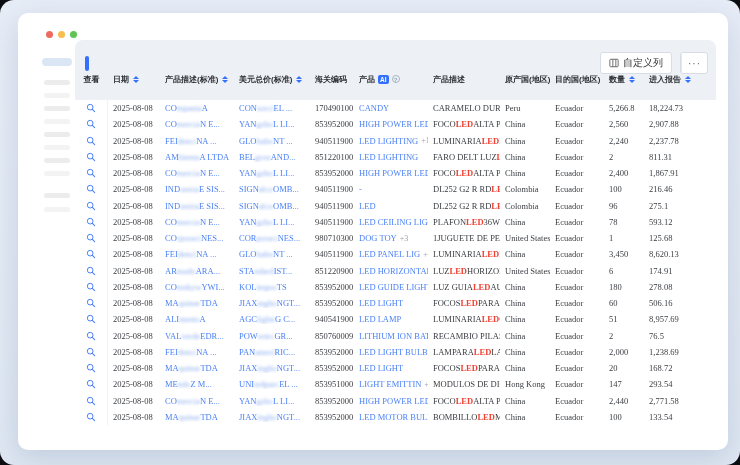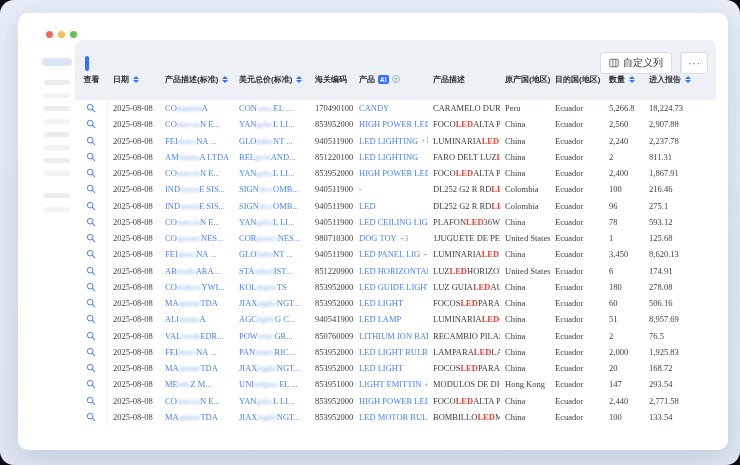--- a/index.html
+++ b/index.html
@@ -656,21 +656,21 @@
               <span>LED LIGHT BULB</span>
             </div>
             <div class="c">
               <span>LAMPARA </span>
               <span class="hl">LED</span>
               <span> LAM</span>
             </div>
             <div class="c">China</div>
             <div class="c">Ecuador</div>
             <div class="c">2,000</div>
-            <div class="c">1,925.83</div>
+            <div class="c">1,238.69</div>
           </div>
           <div class="row grid">
             <div class="c cc">
               <svg width="10" height="10" viewBox="0 0 12 12">
                 <circle cx="5" cy="5" r="3.4" fill="none" stroke="#4c82f7" stroke-width="1.2"></circle>
                 <line x1="7.6" y1="7.6" x2="10.4" y2="10.4" stroke="#4c82f7" stroke-width="1.3" stroke-linecap="round"></line>
               </svg>
             </div>
             <div class="c">2025-08-08</div>
             <div class="c link">

